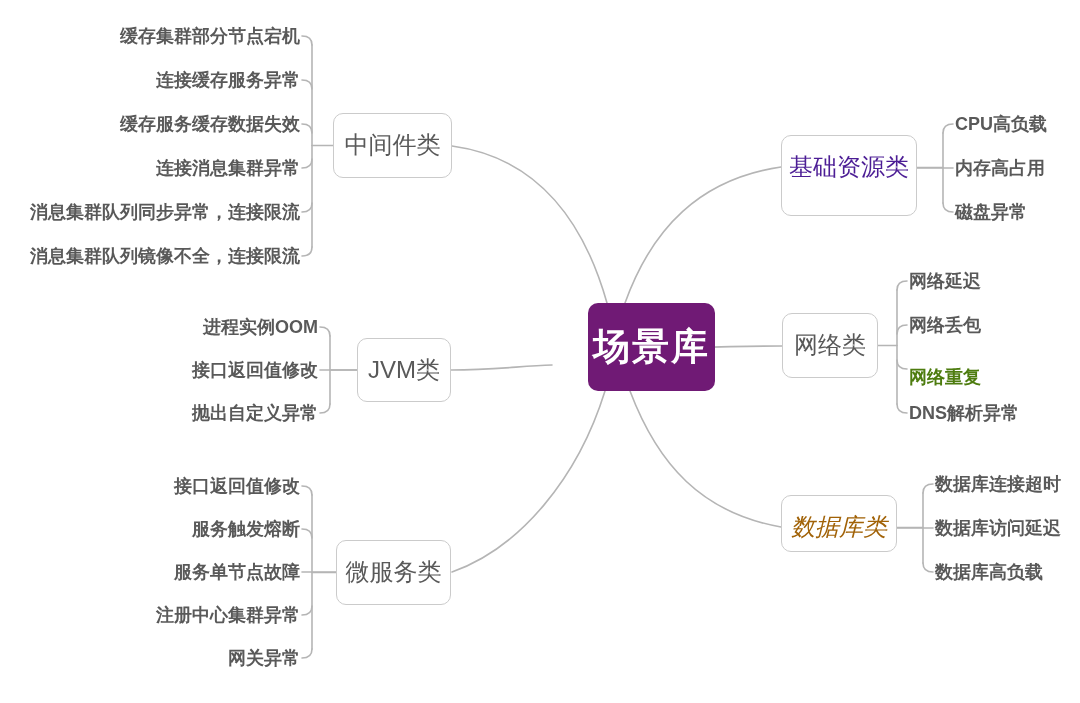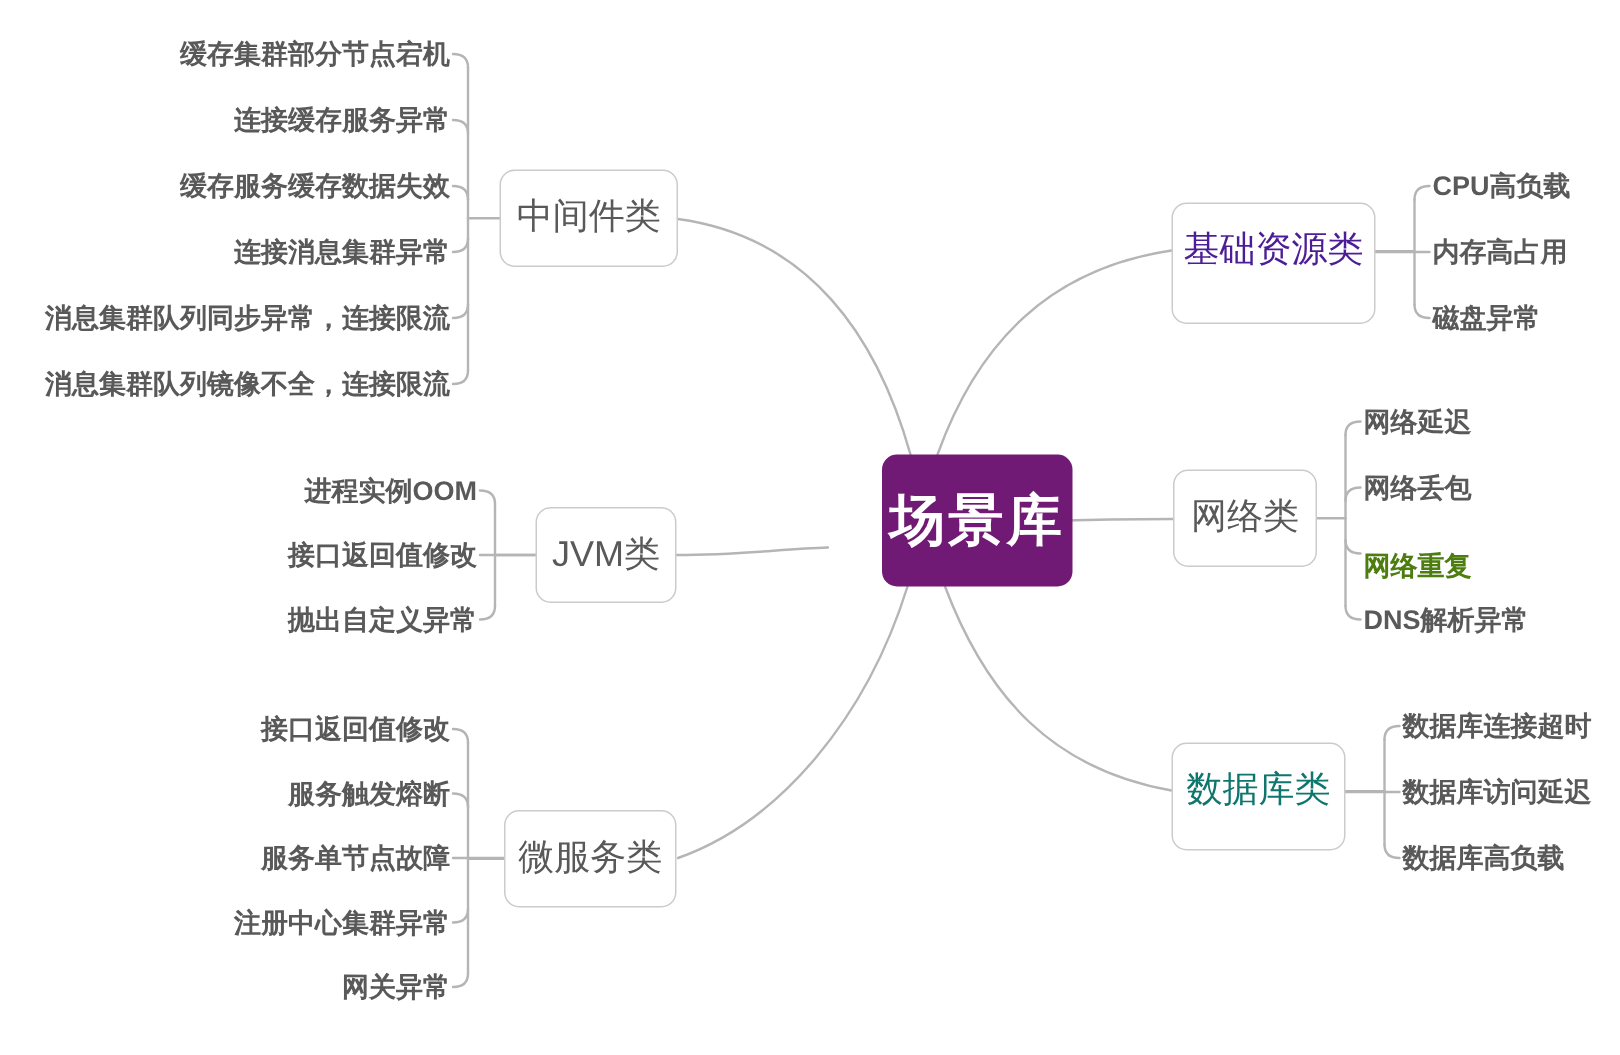--- a/index.html
+++ b/index.html
@@ -96,15 +96,15 @@
       <div class="leaf" style="top: 199px; color: rgb(89, 89, 89); left: 955px; text-align: right;">磁盘异常</div>
       <div class="branch" style="left: 781px; top: 135px; width: 136px; height: 81px; line-height: 62px; color: #4c1d95; border-color: rgb(203, 203, 203);">基础资源类</div>
       <div class="leaf" style="top: 268px; color: rgb(89, 89, 89); left: 909px;">网络延迟</div>
       <div class="leaf" style="top: 312px; color: rgb(89, 89, 89); left: 909px;">网络丢包</div>
       <div class="leaf" style="top: 364px; color: #4d7c0f; left: 909px;">网络重复</div>
       <div class="leaf" style="top: 400px; color: rgb(89, 89, 89); left: 909px;">DNS解析异常</div>
       <div class="branch" style="left: 782px; top: 313px; width: 96px; height: 65px; line-height: 62px; color: rgb(89, 89, 89); border-color: rgb(203, 203, 203);">网络类</div>
       <div class="leaf" style="top: 471px; color: rgb(89, 89, 89); left: 935px;">数据库连接超时</div>
       <div class="leaf" style="top: 515px; color: rgb(89, 89, 89); left: 935px;">数据库访问延迟</div>
       <div class="leaf" style="top: 559px; color: rgb(89, 89, 89); left: 935px;">数据库高负载</div>
-      <div class="branch" style="left: 781px; top: 495px; width: 116px; height: 72px; line-height: 62px; color: #0f766e; border-color: rgb(203, 203, 203);">数据库类</div>
+      <div class="branch" style="left: 781px; top: 495px; width: 116px; height: 57px; line-height: 62px; color: #a16207; border-color: rgb(203, 203, 203); font-style: italic;">数据库类</div>
     </div>
 </div>
 
 </body></html>

